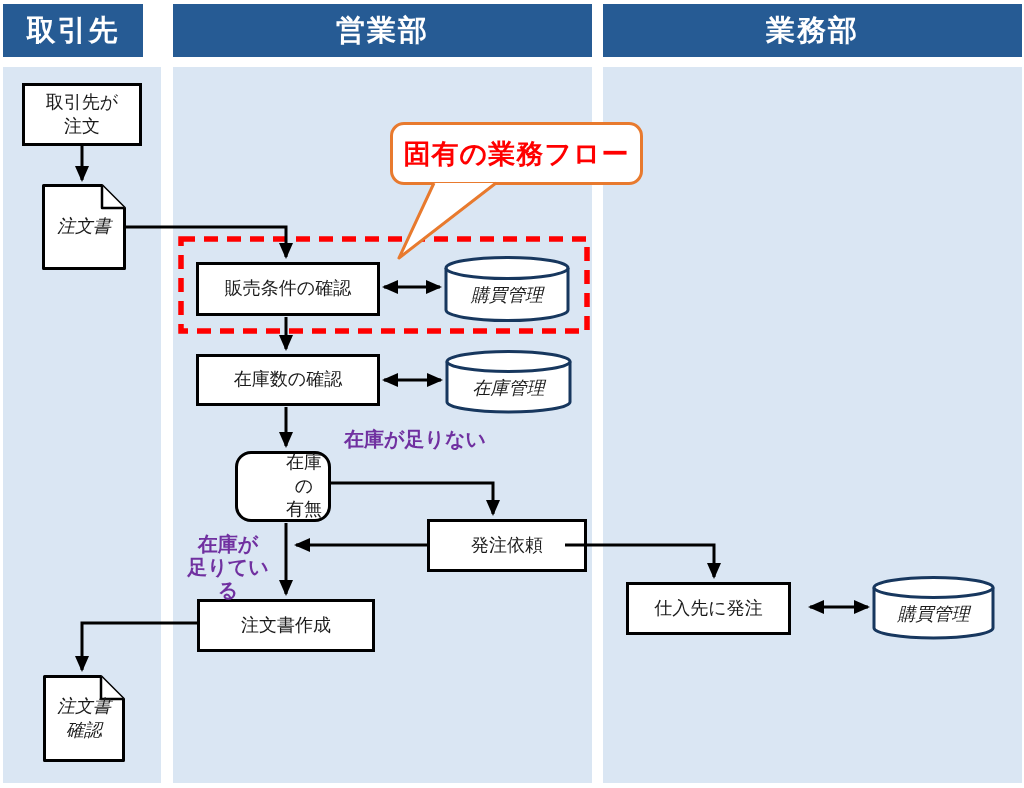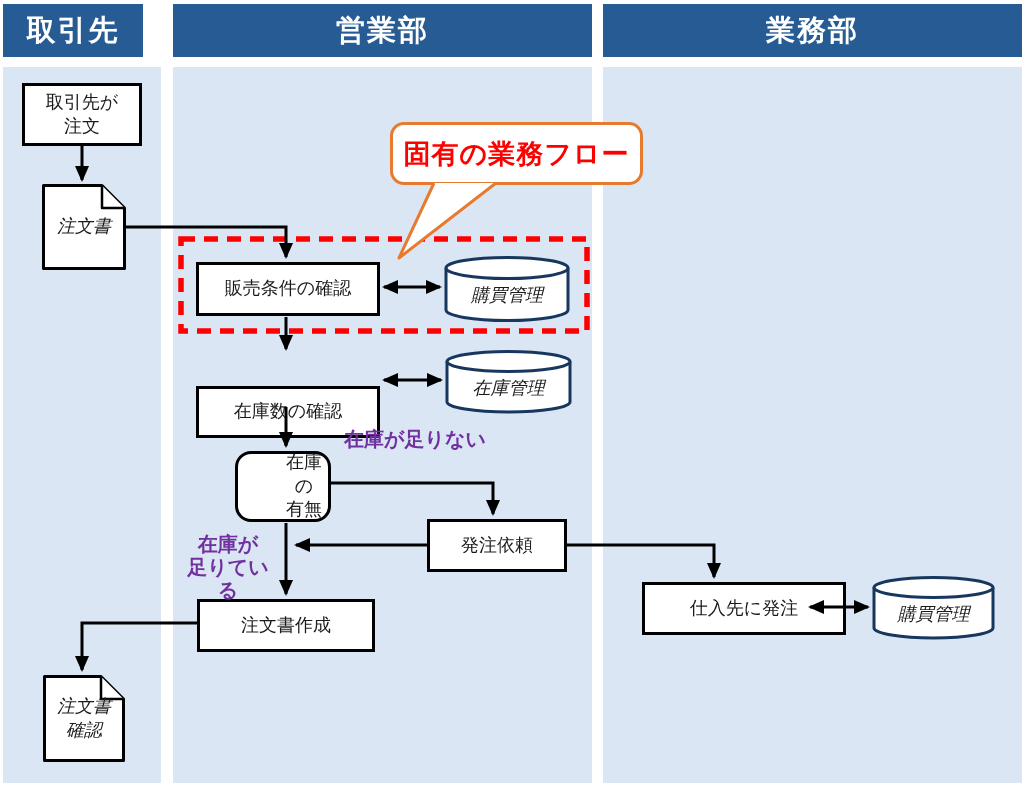--- a/index.html
+++ b/index.html
@@ -67,38 +67,38 @@
 
   <div class="process" style="left:22px;top:83px;width:120px;height:63px;">
     <span>取引先が
 注文</span>
   </div>
 
   <div class="process" style="left:196px;top:262px;width:184px;height:54px;">
     <span>販売条件の確認</span>
   </div>
 
-  <div class="process" style="left:196px;top:354px;width:184px;height:52px;margin-top:32px;">
+  <div class="process" style="left:196px;top:354px;width:184px;height:52px;">
     <span>在庫数の確認</span>
   </div>
 
   <div class="process decision" style="left:235px;top:451px;width:96px;height:71px;padding-left:42px;">
     <span>在庫の
 有無</span>
   </div>
 
-  <div class="process" style="left:427px;top:519px;width:140px;height:53px;">
+  <div class="process" style="left:427px;top:519px;width:160px;height:53px;">
     <span>発注依頼</span>
   </div>
 
   <div class="process" style="left:197px;top:599px;width:178px;height:53px;">
     <span>注文書作成</span>
   </div>
 
-  <div class="process" style="left:642px;top:582px;width:204px;height:53px;align-items:center;">
+  <div class="process" style="left:626px;top:582px;width:165px;height:53px;align-items:center;">
     <span>仕入先に発注</span>
   </div>
 
   <div class="shape-node" style="left:42px;top:184px;width:84px;height:86px;">
     <svg width="84" height="86" viewBox="0 0 84 86">
       <path d="M1.5,1.5 L60,1.5 L82.5,24 L82.5,84.5 L1.5,84.5 Z" fill="#ffffff" stroke="#000" stroke-width="3" stroke-linejoin="round"></path>
       <path d="M60,1.5 L60,24 L82.5,24" fill="#ffffff" stroke="#000" stroke-width="2.5" stroke-linejoin="round"></path>
     </svg>
     <div class="shape-label">注文書</div>
   </div>

